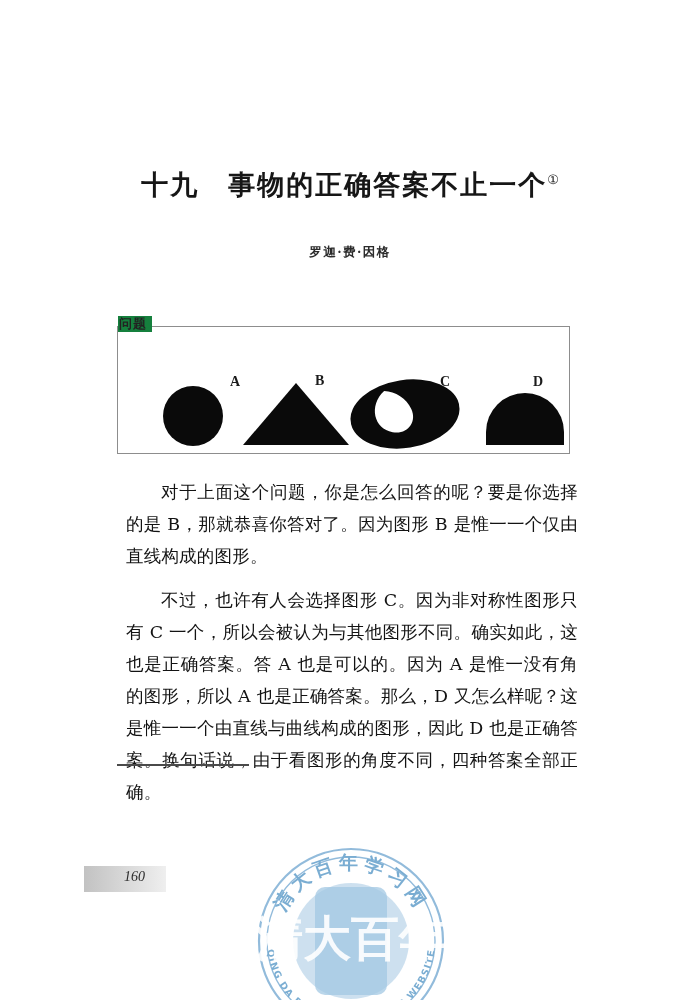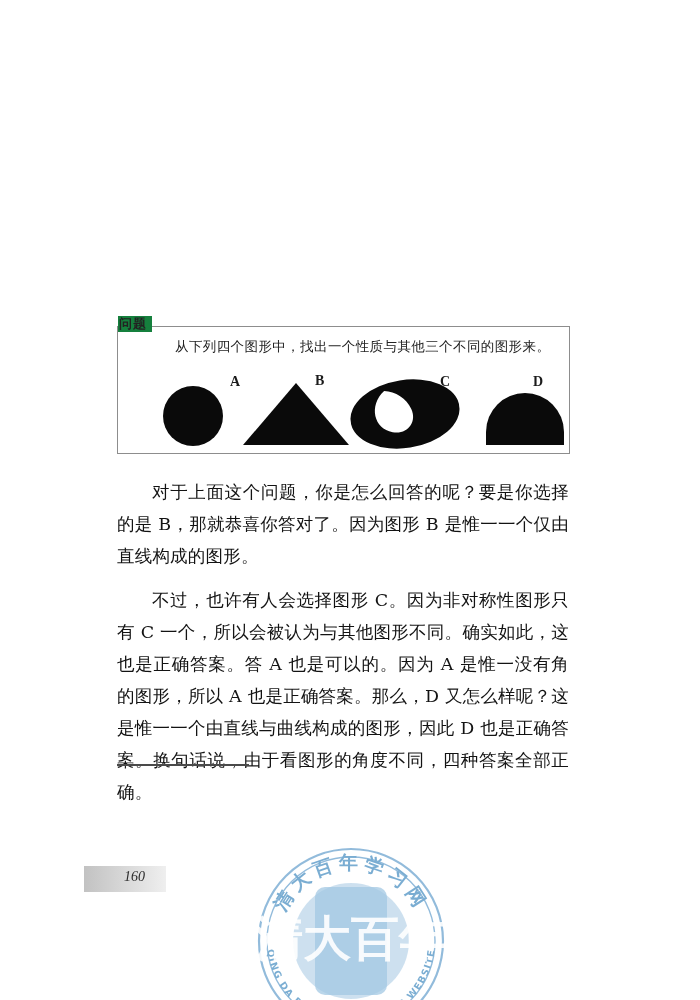--- a/index.html
+++ b/index.html
@@ -126,21 +126,21 @@
   #shape-d {
     left: 486px; top: 393px;
     width: 78px; height: 52px;
     border-radius: 39px 39px 0 0;
   }
   #letter-d { left: 533px; top: 374px; }
 
   
   .body-text {
     position: absolute;
-    left: 117px;
+    left: 126px;
     top: 476px;
     width: 452px;
     font-size: 17.5px;
     line-height: 32px;
     color: #131313;
     letter-spacing: 0.2px;
     text-align: justify;
     text-justify: inter-character;
   }
   .body-text p {
@@ -204,24 +204,27 @@
     opacity: 0.82;
     pointer-events: none;
   }
   .watermark svg { display: block; }
 </style>
 </head>
 <body>
 
 <div class="page">
 
+  <div class="title-block">
+    <div class="chapter-title"><span>十九　事物的正确答案不止一个</span><span class="footnote-marker">①</span></div>
+    <div class="author-line">罗迦·费·因格</div>
+  </div>
 
   <div class="problem-box"></div>
   <div class="problem-label">问题</div>
-  <div class="problem-prompt">从下列四个图形中，找出一个性质与其他三个不同的图形来。</div>
 
   <div class="shape-wrap shape-ink" id="shape-a"></div>
   <div class="shape-letter" id="letter-a">A</div>
 
   <div class="shape-wrap" id="shape-b"></div>
   <div class="shape-letter" id="letter-b">B</div>
 
   <div class="shape-wrap" id="shape-c">
     <svg width="110" height="72" viewBox="0 0 110 72">
       <defs>

